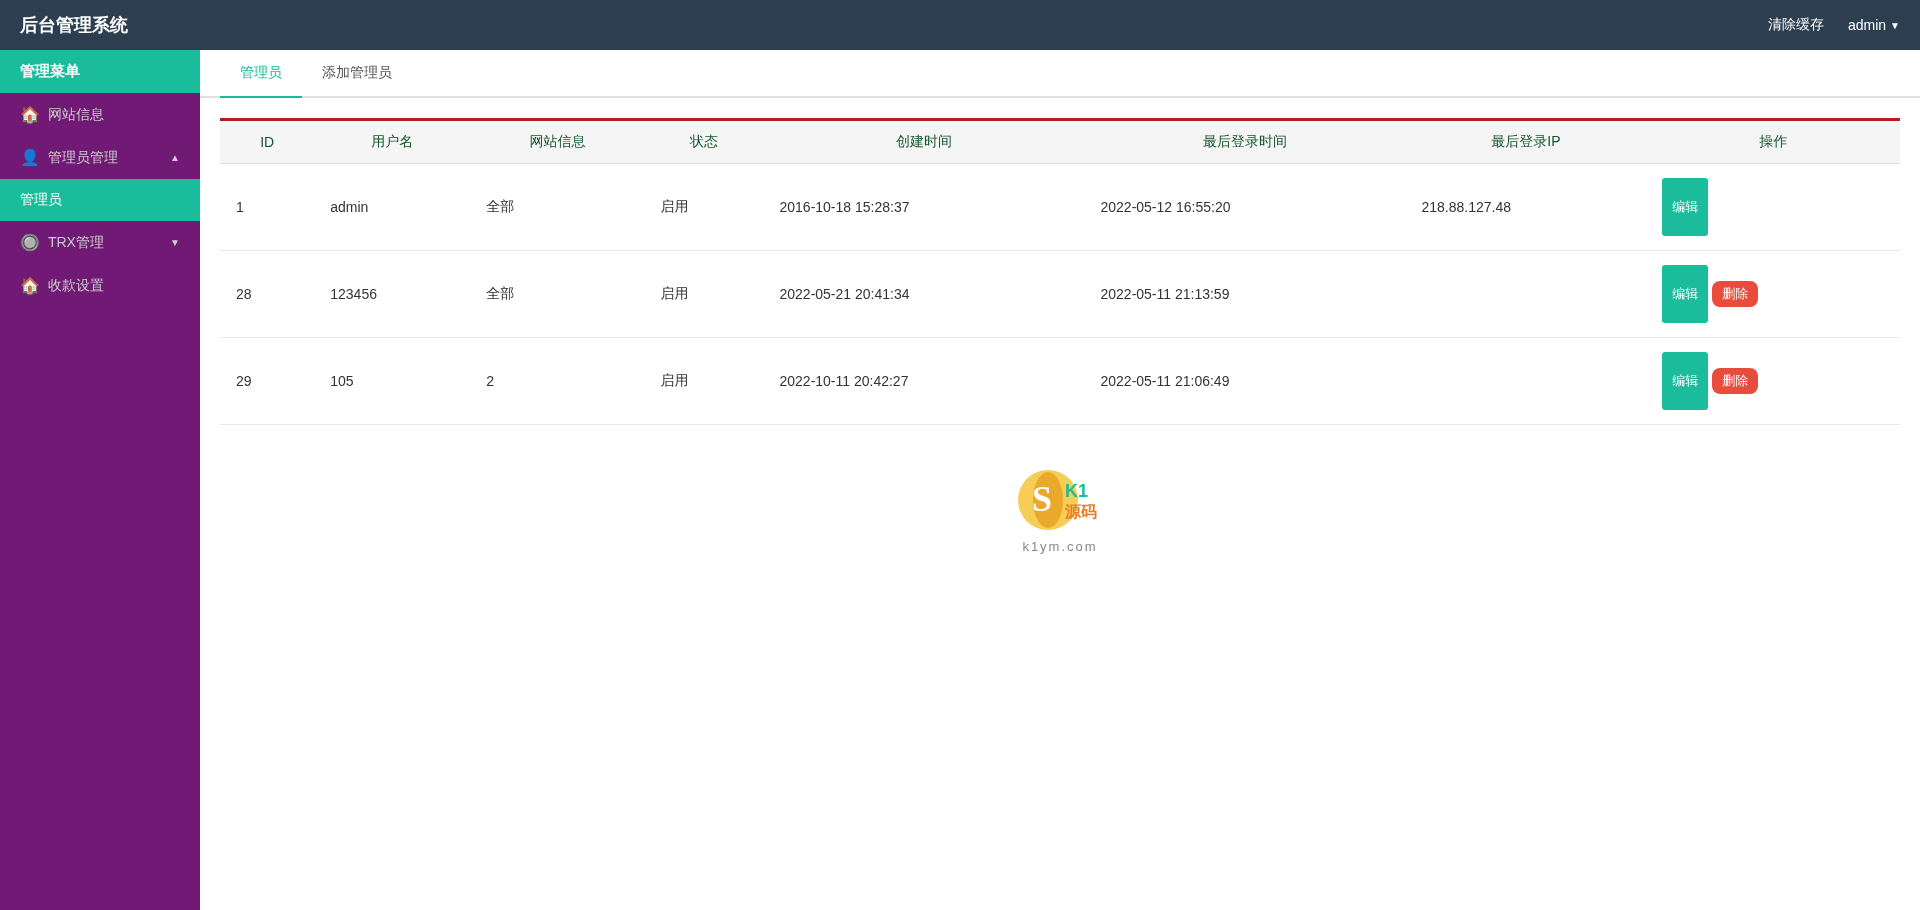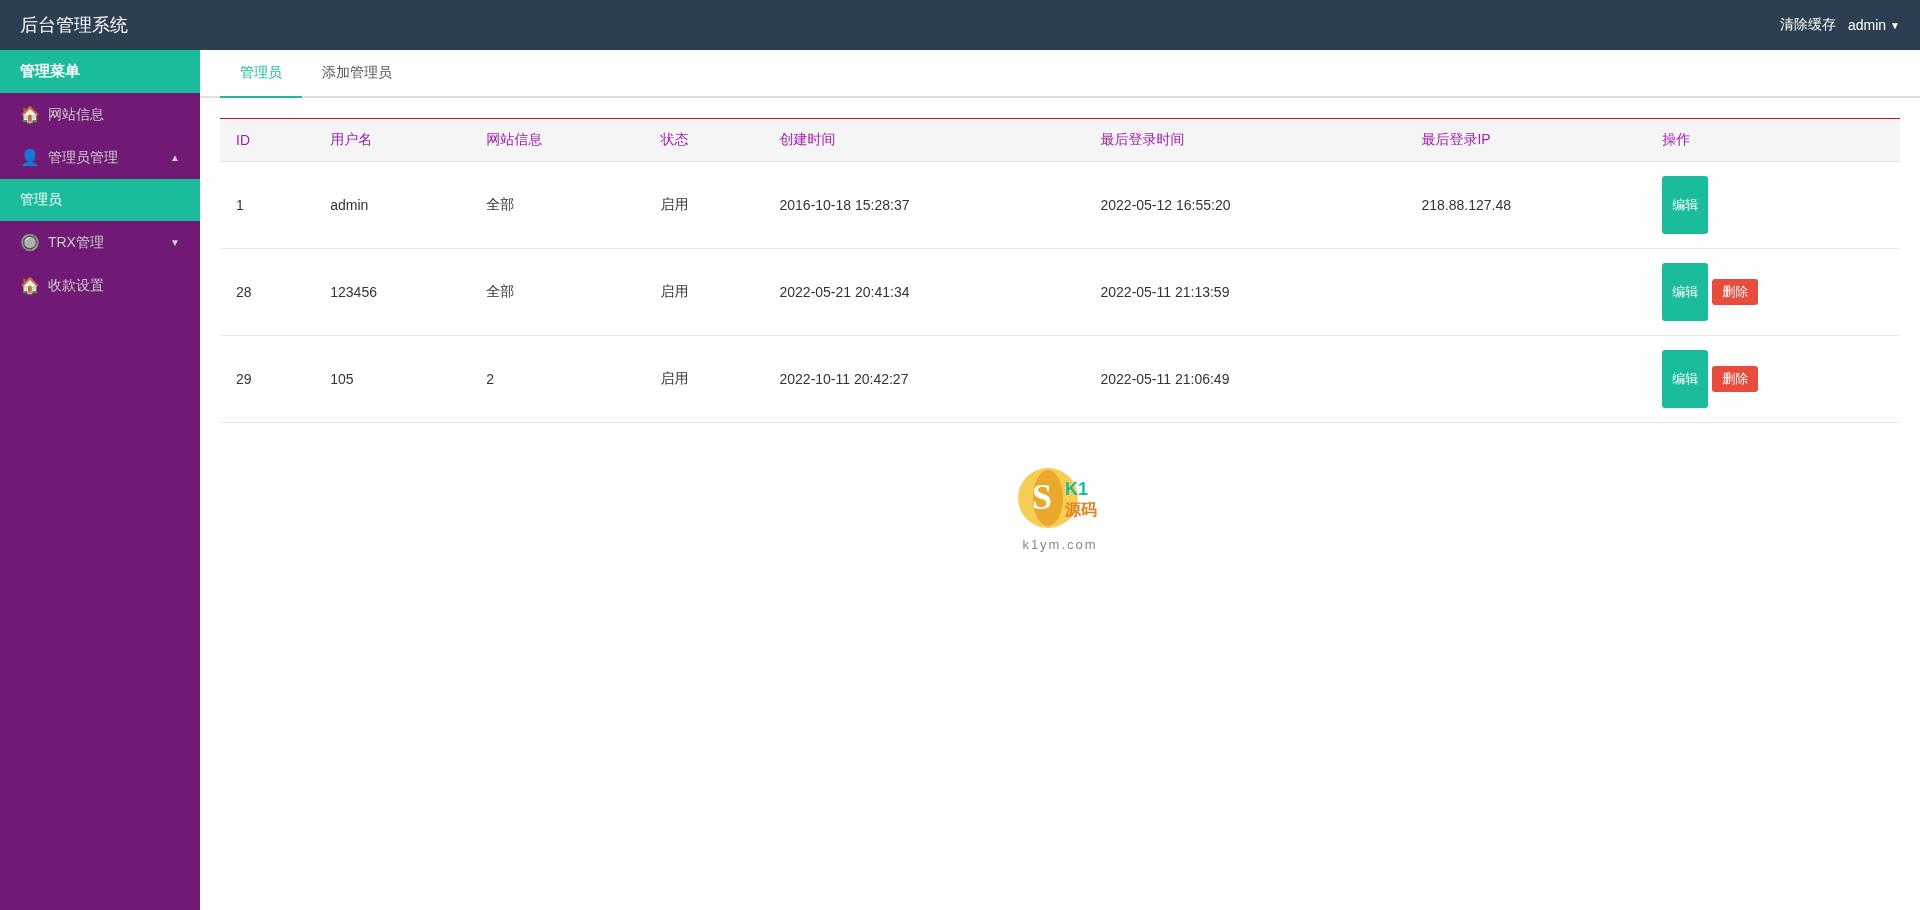--- a/index.html
+++ b/index.html
@@ -9,22 +9,22 @@
     .header {
       background: #2c3e50;
       color: #fff;
       height: 50px;
       display: flex;
       align-items: center;
       justify-content: space-between;
       padding: 0 20px;
       flex-shrink: 0;
     }
-    .header-title { font-size: 18px; font-weight: normal; }
-    .header-right { display: flex; align-items: center; gap: 12px; }
+    .header-title { font-size: 18px; font-weight: bold; }
+    .header-right { display: flex; align-items: center; gap: 24px; }
     .clear-cache-btn {
       color: #fff;
       cursor: pointer;
       font-size: 14px;
     }
     .admin-dropdown {
       color: #fff;
       cursor: pointer;
       font-size: 14px;
       display: flex;
@@ -106,25 +106,25 @@
     table {
       width: 100%;
       border-collapse: collapse;
       font-size: 14px;
     }
     table thead tr {
       background: #f5f5f5;
     }
     table th {
       padding: 12px 16px;
-      text-align: left;
+      text-align: center;
       font-weight: normal;
-      color: #a21caf;
+      color: #14532d;
       border-bottom: 1px solid #e0e0e0;
-      border-top: 1px solid #b91c1c;
+      border-top: 3px solid #b91c1c;
     }
     table td {
       padding: 14px 16px;
       border-bottom: 1px solid #e8e8e8;
       color: #333;
     }
 
     .btn-edit {
       background: #1abc9c;
       color: #fff;
@@ -133,21 +133,21 @@
       border-radius: 3px;
       cursor: pointer;
       font-size: 13px;
       margin-right: 4px;
     }
     .btn-delete {
       background: #e74c3c;
       color: #fff;
       border: none;
       padding: 4px 10px;
-      border-radius: 3px;
+      border-radius: 8px;
       cursor: pointer;
       font-size: 13px;
     }
 
     
     .watermark {
       display: flex;
       justify-content: center;
       align-items: center;
       padding: 40px 0 20px 0;

